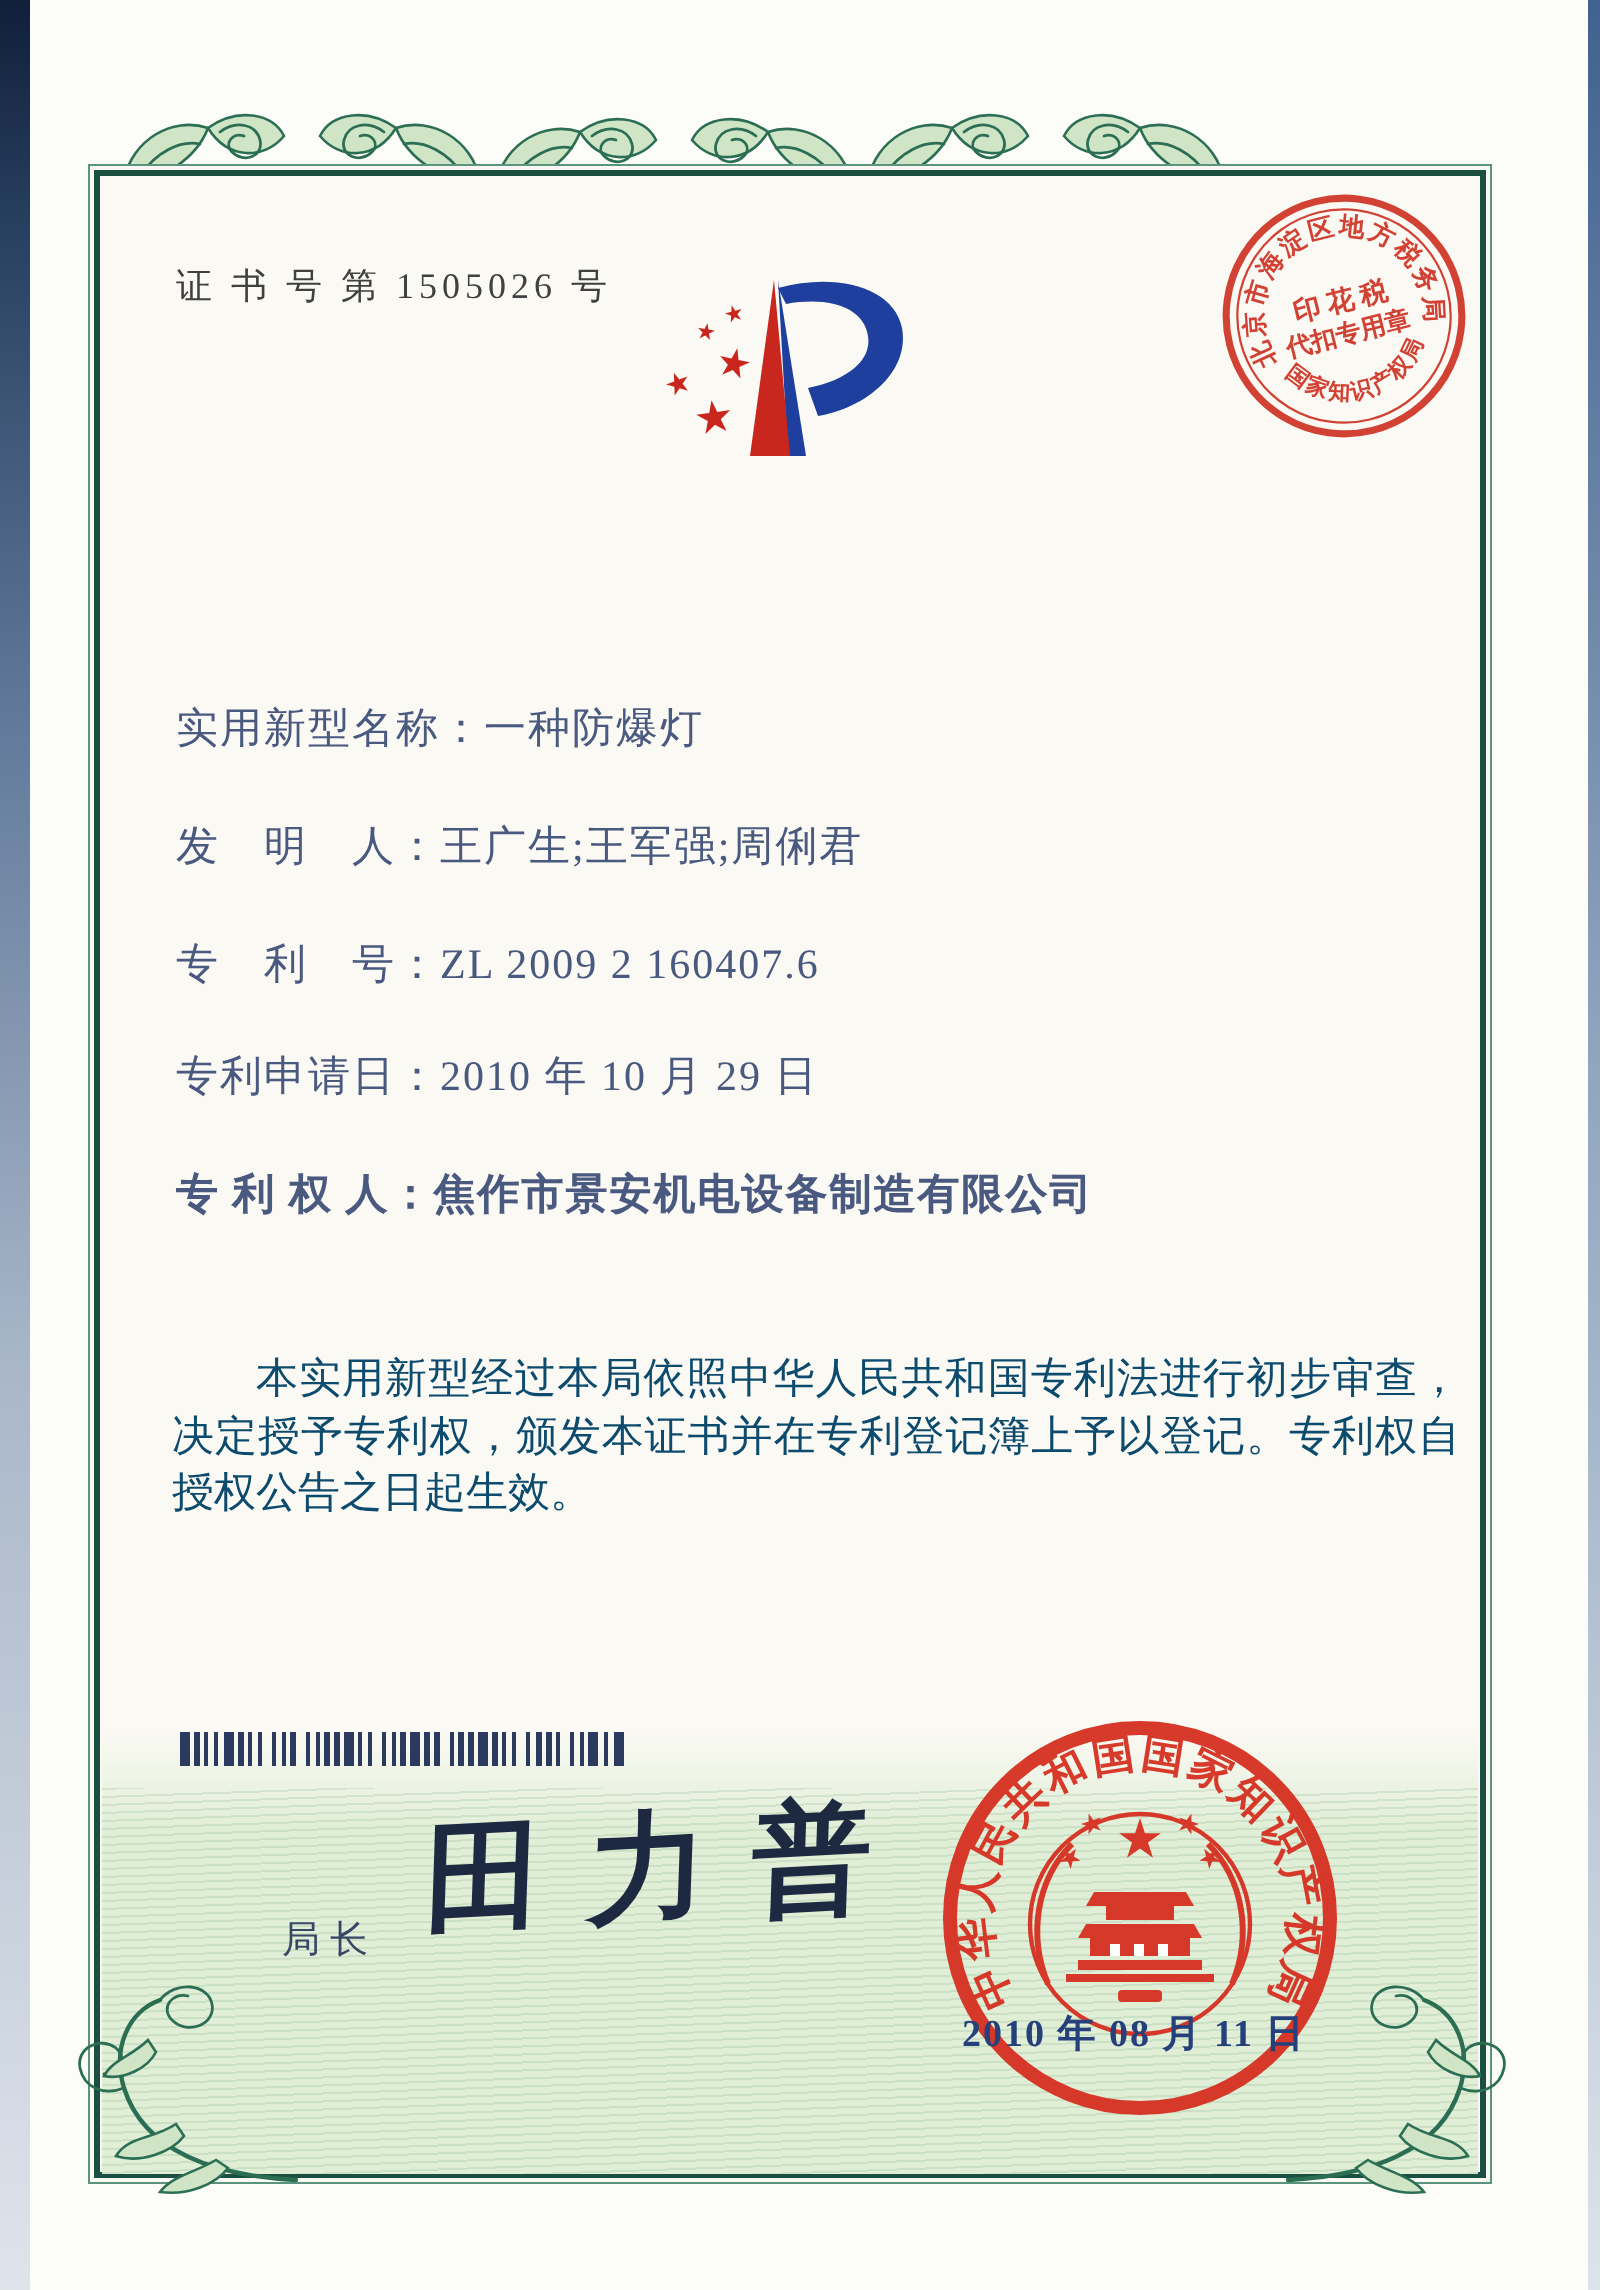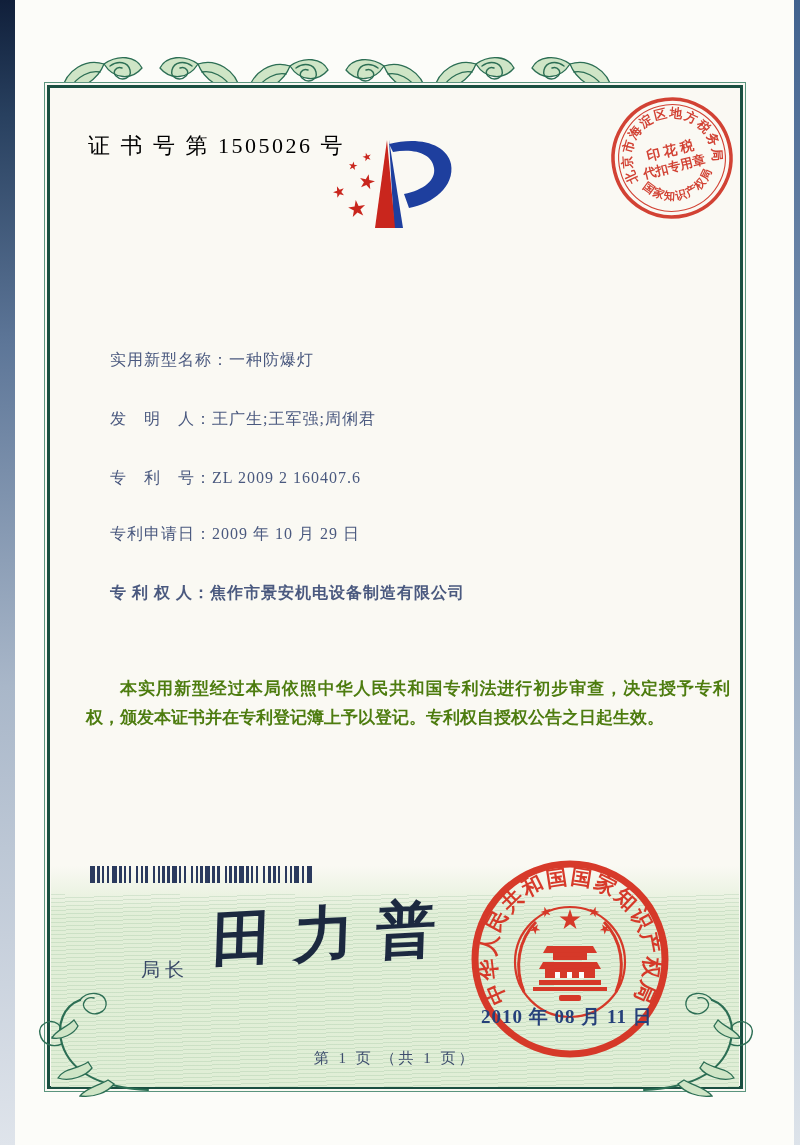--- a/index.html
+++ b/index.html
@@ -11,29 +11,29 @@
     background:linear-gradient(180deg,#41628f 0%,#8ea3bd 45%,#dde3ea 100%);}
   .frame-outer{position:absolute;left:44px;top:82px;width:702px;height:1010px;
     border:1px solid #5a947e;background:#faf9f3;box-sizing:border-box;}
   .frame-inner{position:absolute;inset:2px;border:3px solid #1a4f41;}
   .green-zone{position:absolute;left:51px;top:866px;width:688px;height:221px;
     background:linear-gradient(180deg,rgba(224,238,214,0) 0px,rgba(224,238,214,.95) 48px,#e0eed6 100%);}
   .green-lines{position:absolute;left:0;top:28px;right:0;bottom:0;opacity:.55;
     background:repeating-linear-gradient(178deg,rgba(122,172,130,.38) 0 1px,rgba(255,255,255,0) 1px 4px);}
   .band-top{position:absolute;left:46px;top:44px;width:700px;height:60px;}
   .corner-fl{position:absolute;width:132px;height:132px;}
-  .cert-no{position:absolute;left:88px;top:131px;font-size:22px;color:#000000;letter-spacing:2.5px;}
+  .cert-no{position:absolute;left:88px;top:131px;font-size:18px;color:#404040;letter-spacing:2.5px;}
   .logo{position:absolute;left:323px;top:136px;width:158px;height:102px;}
   .tax-stamp{position:absolute;left:608px;top:94px;width:128px;height:128px;
     transform:rotate(-14deg);opacity:.93;}
   .title{position:absolute;left:44px;top:241px;width:702px;text-align:center;
     font-size:42px;font-weight:bold;color:#1b2a5c;letter-spacing:9px;}
-  .field{position:absolute;left:88px;font-size:16px;color:#4a597f;letter-spacing:1px;white-space:nowrap;margin-left:22px;}
-  .paras{position:absolute;left:86px;top:675px;width:644px;font-size:17px;
-    line-height:28.5px;color:#4d7c0f;text-align:justify;font-weight:bold;}
+  .field{position:absolute;left:88px;font-size:21px;color:#4a597f;letter-spacing:1px;white-space:nowrap;}
+  .paras{position:absolute;left:86px;top:675px;width:644px;font-size:21px;
+    line-height:28.5px;color:#0c4a6e;text-align:justify;}
   .paras p{margin:0;text-indent:2em;}
   .barcode{position:absolute;left:90px;top:866px;width:243px;height:17px;
     font-size:0;white-space:nowrap;overflow:hidden;}
   .director{position:absolute;left:141px;top:957px;font-size:19px;color:#374766;letter-spacing:5px;}
   .sig{position:absolute;left:212px;top:894px;font-size:60px;font-weight:bold;color:#1c2940;
     letter-spacing:22px;transform:rotate(-3deg) skewX(-5deg);white-space:nowrap;}
   .seal{position:absolute;left:467px;top:856px;width:206px;height:206px;opacity:.95;}
   .seal-date{position:absolute;left:481px;top:1004px;font-size:19px;font-weight:bold;
     color:#25407a;letter-spacing:1px;white-space:nowrap;z-index:5;}
   .footer{position:absolute;left:44px;top:1049px;width:702px;text-align:center;
@@ -134,21 +134,21 @@
   <div class="field" style="top:350px;">
     <span>实用新型名称：</span><span>一种防爆灯</span>
   </div>
   <div class="field" style="top:409px;">
     <span>发　明　人：</span><span>王广生;王军强;周俐君</span>
   </div>
   <div class="field" style="top:468px;">
     <span>专　利　号：</span><span>ZL 2009 2 160407.6</span>
   </div>
   <div class="field" style="top:524px;">
-    <span>专利申请日：</span><span>2009 年 10 月 29 日</span>
+    <span>专利申请日：</span><span>2010 年 10 月 29 日</span>
   </div>
   <div class="field" style="top:583px;font-weight:bold;">
     <span>专 利 权 人：</span><span>焦作市景安机电设备制造有限公司</span>
   </div>
 
   <div class="paras">
     <p>本实用新型经过本局依照中华人民共和国专利法进行初步审查，决定授予专利权，颁发本证书并在专利登记簿上予以登记。专利权自授权公告之日起生效。</p>
   </div>
 
   <div class="barcode"><div style="display: inline-block; height: 100%; width: 5px; background: rgb(43, 58, 94);"></div><div style="display: inline-block; height: 100%; width: 2px; background: transparent;"></div><div style="display: inline-block; height: 100%; width: 3px; background: rgb(43, 58, 94);"></div><div style="display: inline-block; height: 100%; width: 2px; background: transparent;"></div><div style="display: inline-block; height: 100%; width: 2px; background: rgb(43, 58, 94);"></div><div style="display: inline-block; height: 100%; width: 3px; background: transparent;"></div><div style="display: inline-block; height: 100%; width: 2px; background: rgb(43, 58, 94);"></div><div style="display: inline-block; height: 100%; width: 3px; background: transparent;"></div><div style="display: inline-block; height: 100%; width: 5px; background: rgb(43, 58, 94);"></div><div style="display: inline-block; height: 100%; width: 2px; background: transparent;"></div><div style="display: inline-block; height: 100%; width: 3px; background: rgb(43, 58, 94);"></div><div style="display: inline-block; height: 100%; width: 2px; background: transparent;"></div><div style="display: inline-block; height: 100%; width: 2px; background: rgb(43, 58, 94);"></div><div style="display: inline-block; height: 100%; width: 3px; background: transparent;"></div><div style="display: inline-block; height: 100%; width: 2px; background: rgb(43, 58, 94);"></div><div style="display: inline-block; height: 100%; width: 5px; background: transparent;"></div><div style="display: inline-block; height: 100%; width: 2px; background: rgb(43, 58, 94);"></div><div style="display: inline-block; height: 100%; width: 3px; background: transparent;"></div><div style="display: inline-block; height: 100%; width: 2px; background: rgb(43, 58, 94);"></div><div style="display: inline-block; height: 100%; width: 2px; background: transparent;"></div><div style="display: inline-block; height: 100%; width: 3px; background: rgb(43, 58, 94);"></div><div style="display: inline-block; height: 100%; width: 5px; background: transparent;"></div><div style="display: inline-block; height: 100%; width: 2px; background: rgb(43, 58, 94);"></div><div style="display: inline-block; height: 100%; width: 3px; background: transparent;"></div><div style="display: inline-block; height: 100%; width: 2px; background: rgb(43, 58, 94);"></div><div style="display: inline-block; height: 100%; width: 2px; background: transparent;"></div><div style="display: inline-block; height: 100%; width: 3px; background: rgb(43, 58, 94);"></div><div style="display: inline-block; height: 100%; width: 2px; background: transparent;"></div><div style="display: inline-block; height: 100%; width: 3px; background: rgb(43, 58, 94);"></div><div style="display: inline-block; height: 100%; width: 2px; background: transparent;"></div><div style="display: inline-block; height: 100%; width: 5px; background: rgb(43, 58, 94);"></div><div style="display: inline-block; height: 100%; width: 2px; background: transparent;"></div><div style="display: inline-block; height: 100%; width: 2px; background: rgb(43, 58, 94);"></div><div style="display: inline-block; height: 100%; width: 3px; background: transparent;"></div><div style="display: inline-block; height: 100%; width: 2px; background: rgb(43, 58, 94);"></div><div style="display: inline-block; height: 100%; width: 5px; background: transparent;"></div><div style="display: inline-block; height: 100%; width: 2px; background: rgb(43, 58, 94);"></div><div style="display: inline-block; height: 100%; width: 3px; background: transparent;"></div><div style="display: inline-block; height: 100%; width: 2px; background: rgb(43, 58, 94);"></div><div style="display: inline-block; height: 100%; width: 2px; background: transparent;"></div><div style="display: inline-block; height: 100%; width: 3px; background: rgb(43, 58, 94);"></div><div style="display: inline-block; height: 100%; width: 2px; background: transparent;"></div><div style="display: inline-block; height: 100%; width: 5px; background: rgb(43, 58, 94);"></div><div style="display: inline-block; height: 100%; width: 2px; background: transparent;"></div><div style="display: inline-block; height: 100%; width: 3px; background: rgb(43, 58, 94);"></div><div style="display: inline-block; height: 100%; width: 2px; background: transparent;"></div><div style="display: inline-block; height: 100%; width: 3px; background: rgb(43, 58, 94);"></div><div style="display: inline-block; height: 100%; width: 5px; background: transparent;"></div><div style="display: inline-block; height: 100%; width: 2px; background: rgb(43, 58, 94);"></div><div style="display: inline-block; height: 100%; width: 2px; background: transparent;"></div><div style="display: inline-block; height: 100%; width: 3px; background: rgb(43, 58, 94);"></div><div style="display: inline-block; height: 100%; width: 2px; background: transparent;"></div><div style="display: inline-block; height: 100%; width: 3px; background: rgb(43, 58, 94);"></div><div style="display: inline-block; height: 100%; width: 2px; background: transparent;"></div><div style="display: inline-block; height: 100%; width: 5px; background: rgb(43, 58, 94);"></div><div style="display: inline-block; height: 100%; width: 2px; background: transparent;"></div><div style="display: inline-block; height: 100%; width: 3px; background: rgb(43, 58, 94);"></div><div style="display: inline-block; height: 100%; width: 2px; background: transparent;"></div><div style="display: inline-block; height: 100%; width: 2px; background: rgb(43, 58, 94);"></div><div style="display: inline-block; height: 100%; width: 3px; background: transparent;"></div><div style="display: inline-block; height: 100%; width: 2px; background: rgb(43, 58, 94);"></div><div style="display: inline-block; height: 100%; width: 5px; background: transparent;"></div><div style="display: inline-block; height: 100%; width: 2px; background: rgb(43, 58, 94);"></div><div style="display: inline-block; height: 100%; width: 3px; background: transparent;"></div><div style="display: inline-block; height: 100%; width: 3px; background: rgb(43, 58, 94);"></div><div style="display: inline-block; height: 100%; width: 2px; background: transparent;"></div><div style="display: inline-block; height: 100%; width: 3px; background: rgb(43, 58, 94);"></div><div style="display: inline-block; height: 100%; width: 2px; background: transparent;"></div><div style="display: inline-block; height: 100%; width: 2px; background: rgb(43, 58, 94);"></div><div style="display: inline-block; height: 100%; width: 5px; background: transparent;"></div><div style="display: inline-block; height: 100%; width: 2px; background: rgb(43, 58, 94);"></div><div style="display: inline-block; height: 100%; width: 3px; background: transparent;"></div><div style="display: inline-block; height: 100%; width: 2px; background: rgb(43, 58, 94);"></div><div style="display: inline-block; height: 100%; width: 2px; background: transparent;"></div><div style="display: inline-block; height: 100%; width: 5px; background: rgb(43, 58, 94);"></div><div style="display: inline-block; height: 100%; width: 3px; background: transparent;"></div><div style="display: inline-block; height: 100%; width: 2px; background: rgb(43, 58, 94);"></div><div style="display: inline-block; height: 100%; width: 3px; background: transparent;"></div><div style="display: inline-block; height: 100%; width: 5px; background: rgb(43, 58, 94);"></div><div style="display: inline-block; height: 100%; width: 2px; background: transparent;"></div></div>
@@ -180,15 +180,14 @@
       <rect x="112" y="116" width="5" height="6" fill="#ffffff"></rect>
       <rect x="72" y="124" width="62" height="5"></rect>
       <rect x="66" y="131" width="74" height="4"></rect>
       <path d="M57 136 C47 112 51 84 69 66" fill="none" stroke="#d63020" stroke-width="3"></path>
       <path d="M149 136 C159 112 155 84 137 66" fill="none" stroke="#d63020" stroke-width="3"></path>
       <rect x="92" y="139" width="22" height="6" rx="2"></rect>
     </g>
   </svg>
   <div class="seal-date">2010 年 08 月 11 日</div>
 
-  <div class="footer">第 1 页 （共 1 页）</div>
 
 </div>
 
 </body></html>

